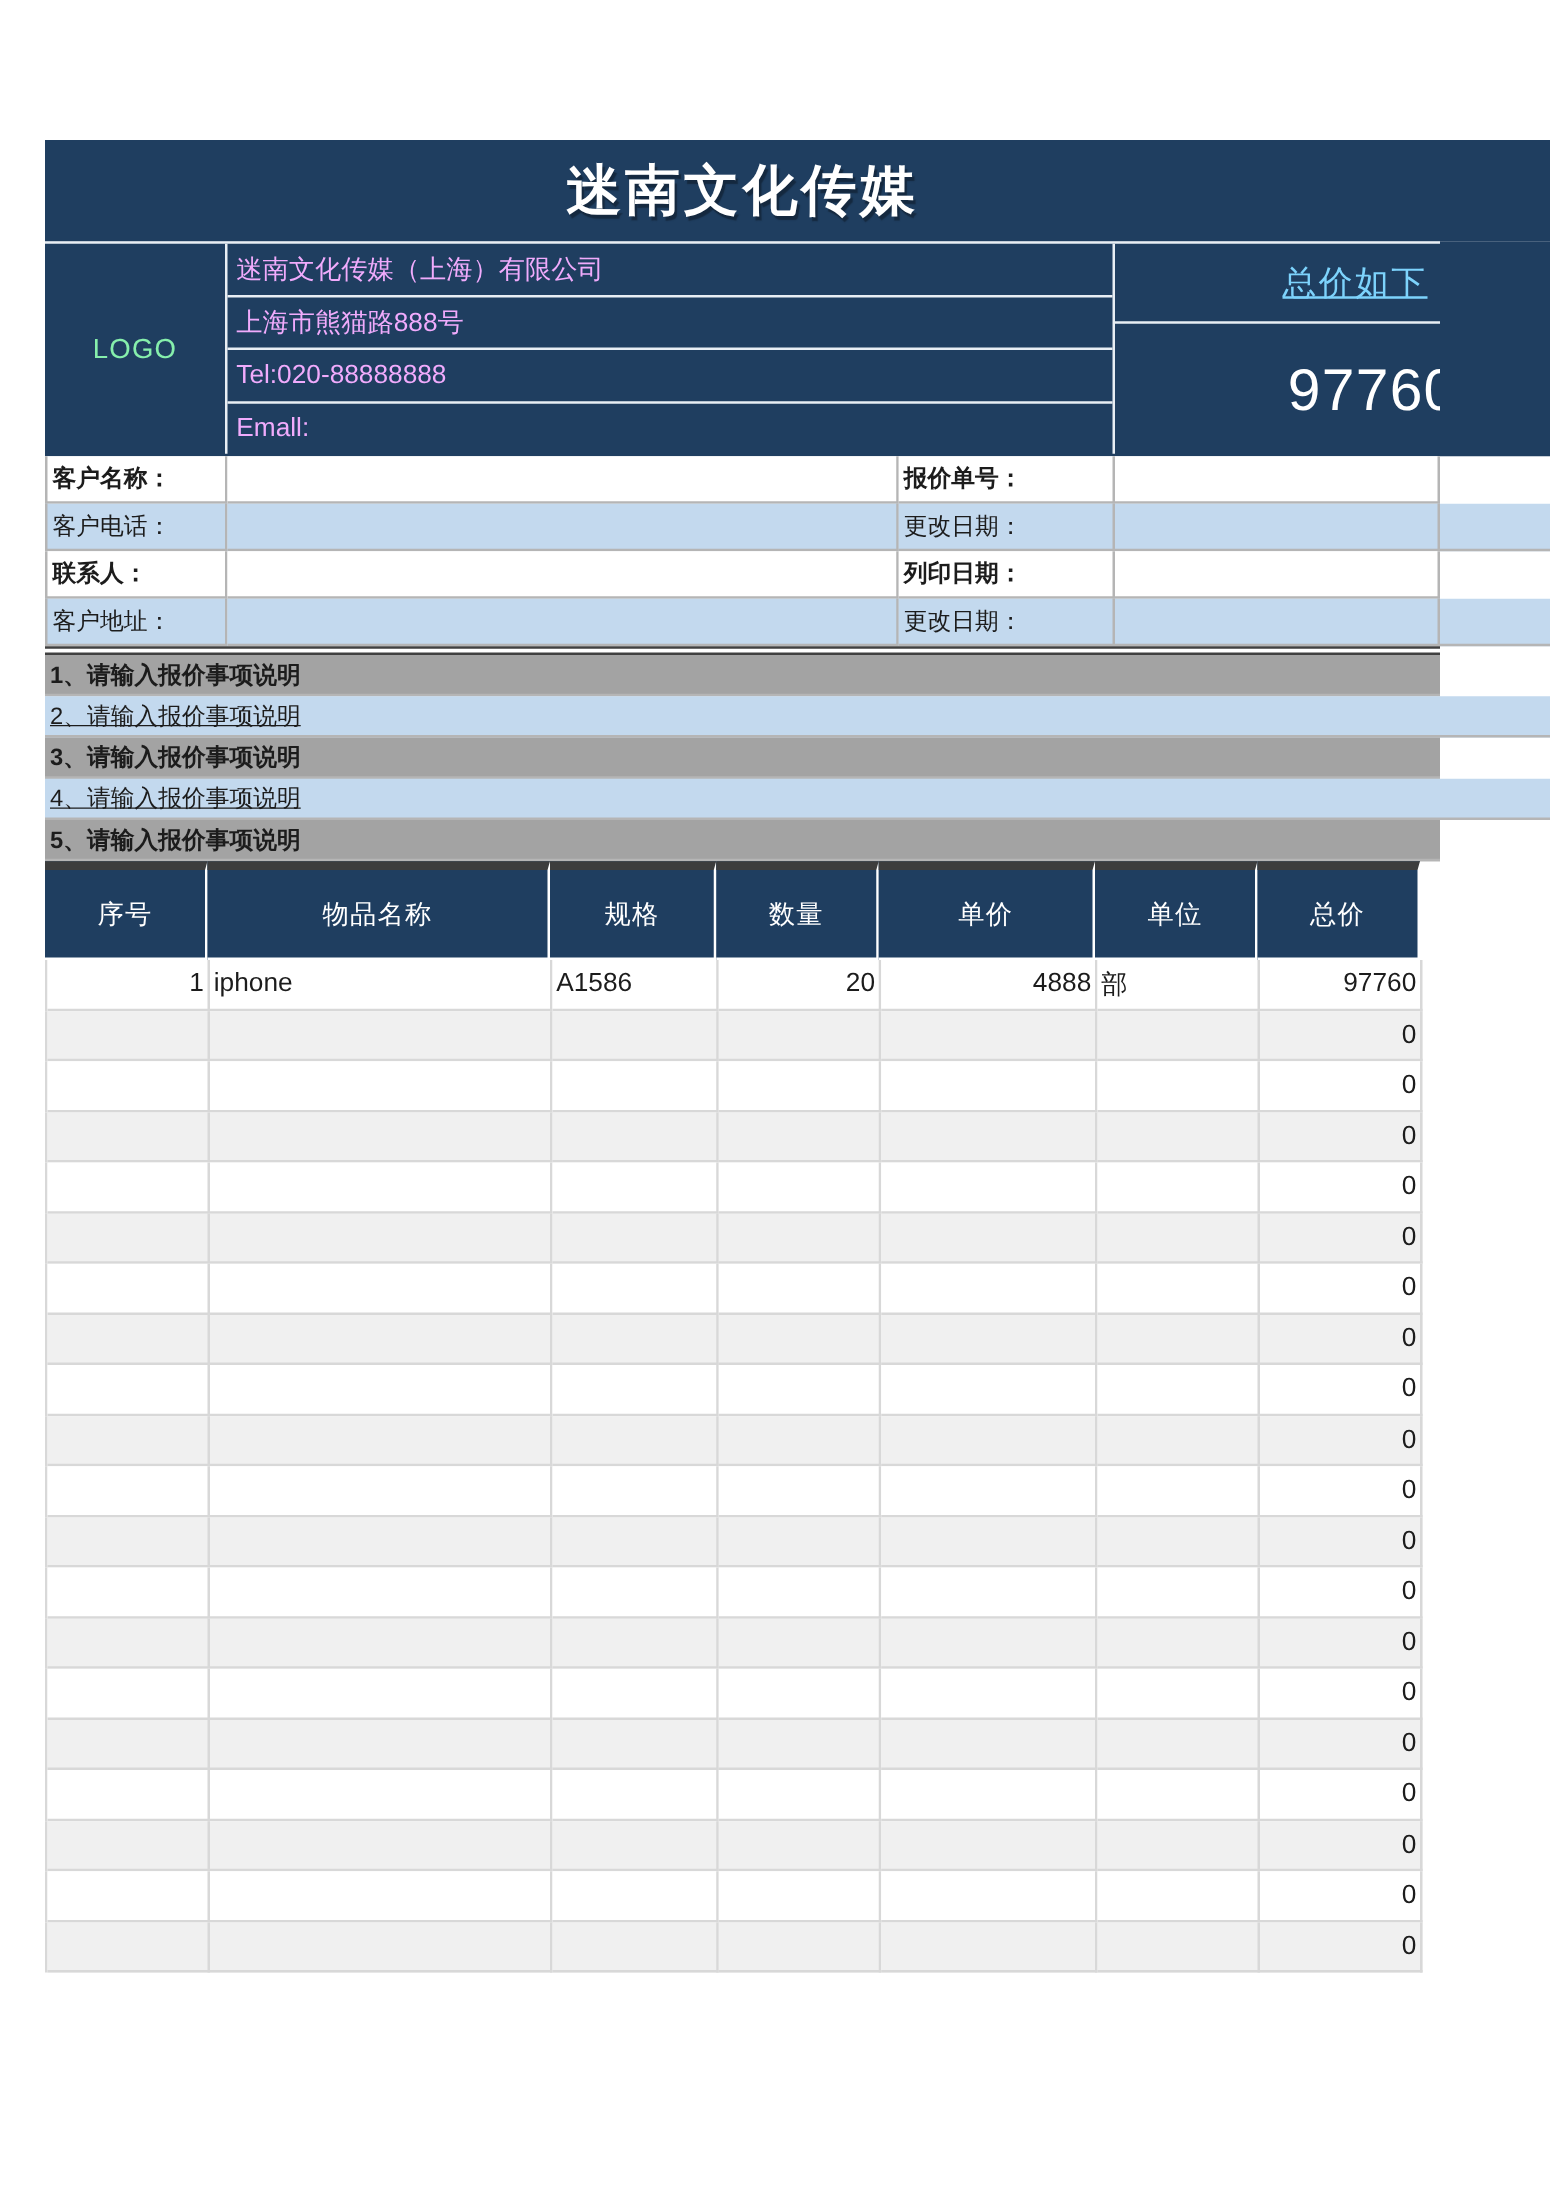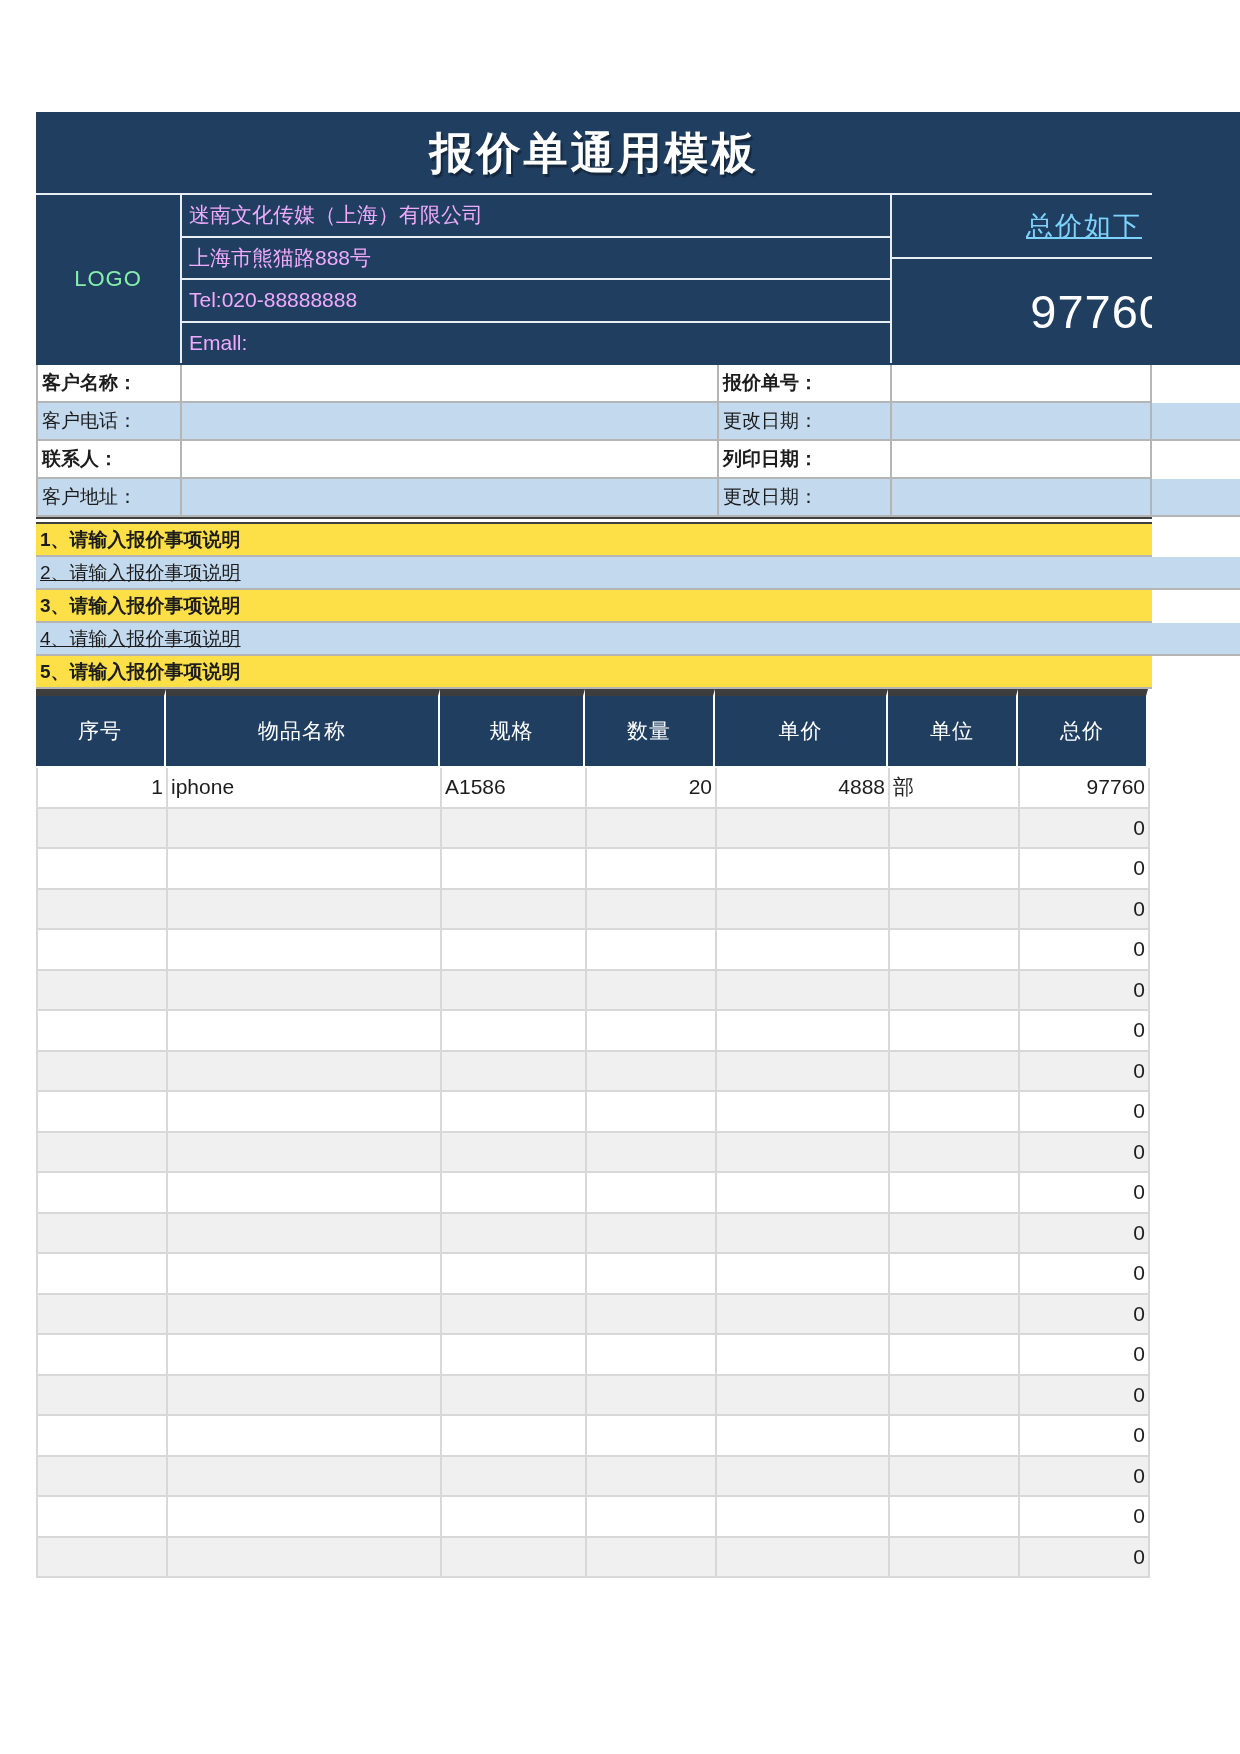--- a/index.html
+++ b/index.html
@@ -48,44 +48,44 @@
   .form-row.blue .filler{background:var(--lblue);border-bottom:2px solid var(--grayline);}
 
   
   .double-rule{position:absolute;left:36px;top:517px;width:1116px;height:7px;background:#fff;
                border-top:2px solid #404040;border-bottom:2px solid #404040;}
 
   
   .notes-section{position:absolute;left:36px;top:524px;width:1204px;}
   .note-row{display:flex;height:33px;}
   .note-inner{width:1116px;height:100%;border-bottom:2px solid var(--grayline);display:flex;align-items:center;
-              padding-left:4px;font-size:19px;background:#fde047;}
+              padding-left:4px;font-size:19px;background:#a3a3a3;}
   .note-row.blue .note-inner{background:var(--lblue);text-decoration:underline;}
   .note-row.bold .note-inner{font-weight:bold;}
   .note-row.blue .filler{background:var(--lblue);border-bottom:2px solid var(--grayline);}
 
   
   .items-table{position:absolute;left:36px;top:689px;width:1120px;}
   .thead{display:flex;height:79px;}
   .th{background:var(--navy);border-top:7px solid var(--dark);border-right:2px solid #fff;border-bottom:2px solid #fff;
       color:#fff;font-size:21px;display:flex;align-items:center;justify-content:center;letter-spacing:1px;}
   .trow{display:flex;height:40.5px;border-left:2px solid var(--tableline);}
   .trow.gray .td{background:var(--rowgray);}
   .td{background:#fff;border-right:2px solid var(--tableline);border-bottom:2px solid var(--tableline);
       font-size:21px;display:flex;align-items:center;padding:0 3px;overflow:hidden;white-space:nowrap;}
   .td.ar{justify-content:flex-end;}
-  .tw0{width:130px}.tw1{width:274px}.tw2{width:145px}.tw3{width:130px}.tw4{width:173px}.tw5{width:130px}.tw6{width:130px}
+  .tw0{width:130px}.tw1{width:274px}.tw2{width:133px}.tw3{width:130px}.tw4{width:173px}.tw5{width:130px}.tw6{width:130px}
 </style>
 </head>
 <body>
 
 <div class="page">
 
   <div class="title-bar">
-    <span class="title-text">报价单通用模板</span>
+    <span class="title-text">迷南文化传媒</span>
   </div>
 
   <div class="info-section">
     <div class="info-topline"></div>
     <div class="logo-cell">LOGO</div>
     <div class="company-rows">
       <div class="company-line">迷南文化传媒（上海）有限公司</div>
       <div class="company-line">上海市熊猫路888号</div>
       <div class="company-line">Tel:020-88888888</div>
       <div class="company-line">Emall:</div>

